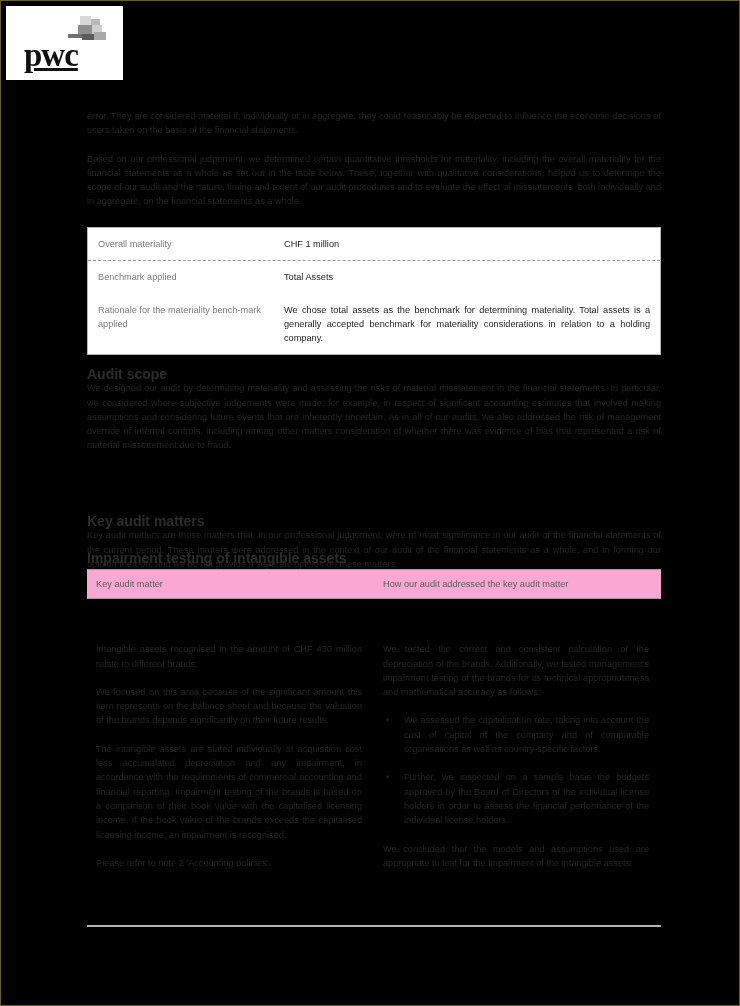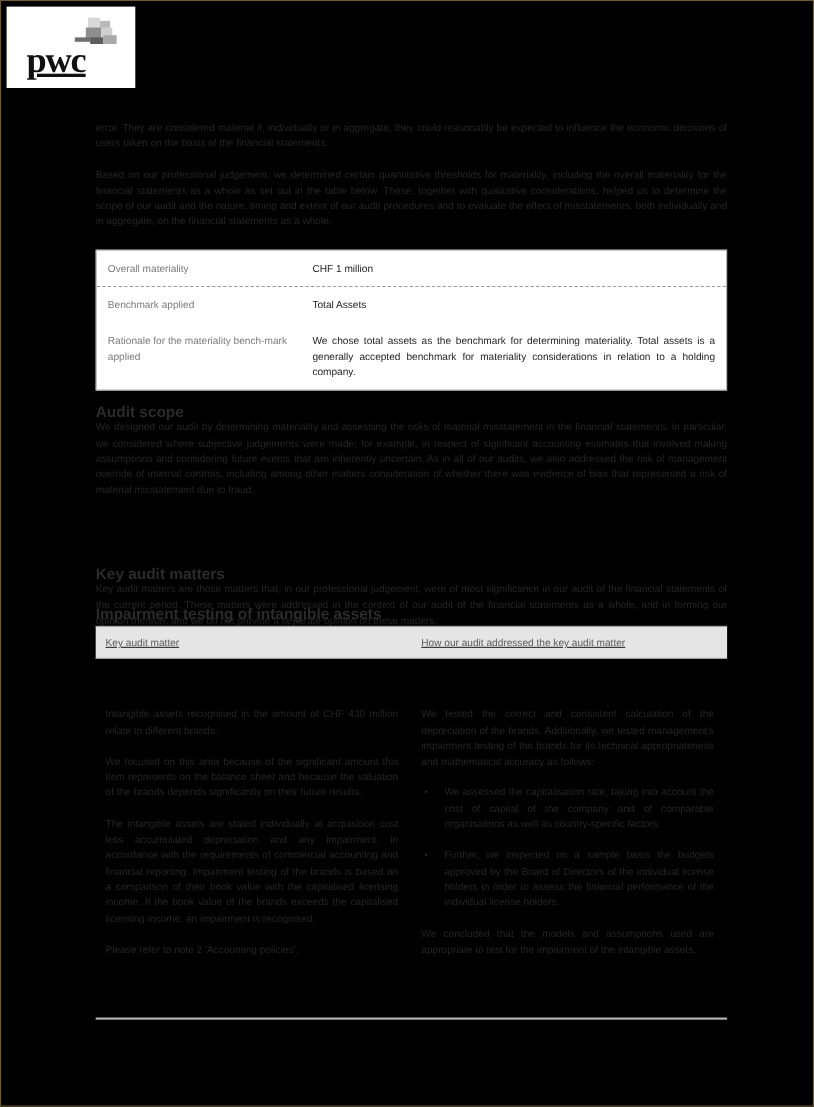--- a/index.html
+++ b/index.html
@@ -132,25 +132,24 @@
 
   
   .kam-table {
     position: absolute;
     left: 86px;
     top: 568px;
     width: 574px;
   }
   .kam-head {
     display: flex;
-    background: #e5e5e5;
+    background: #f9a8d4;
     border-top: 1px solid #9d9d9d;
     border-bottom: 1px solid #9d9d9d;
     padding: 7px 0 7px 0;
-    text-decoration: underline;
   }
   .kam-head .kam-col {
     font-size: 9.2px;
     line-height: 14.3px;
     color: #5c5c5c;
   }
   .kam-col {
     flex: 0 0 287px;
     width: 287px;
     box-sizing: border-box;

